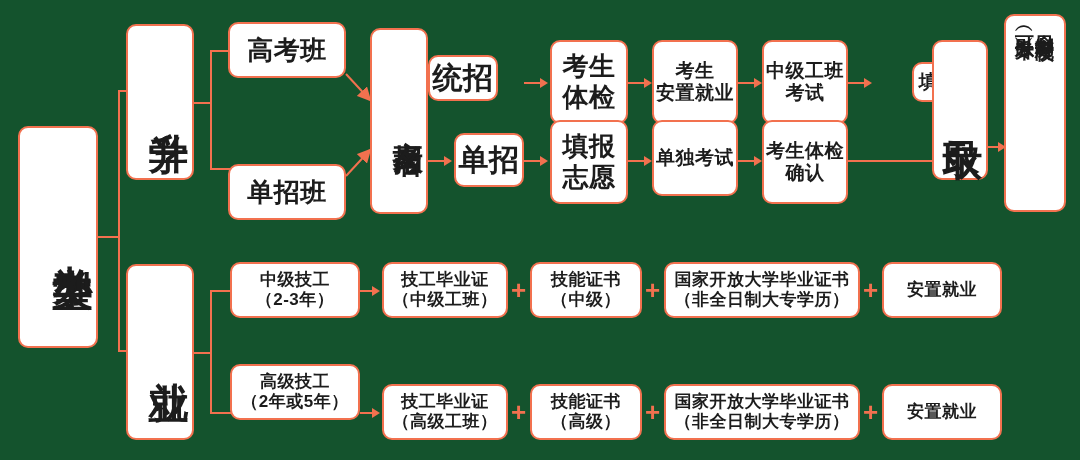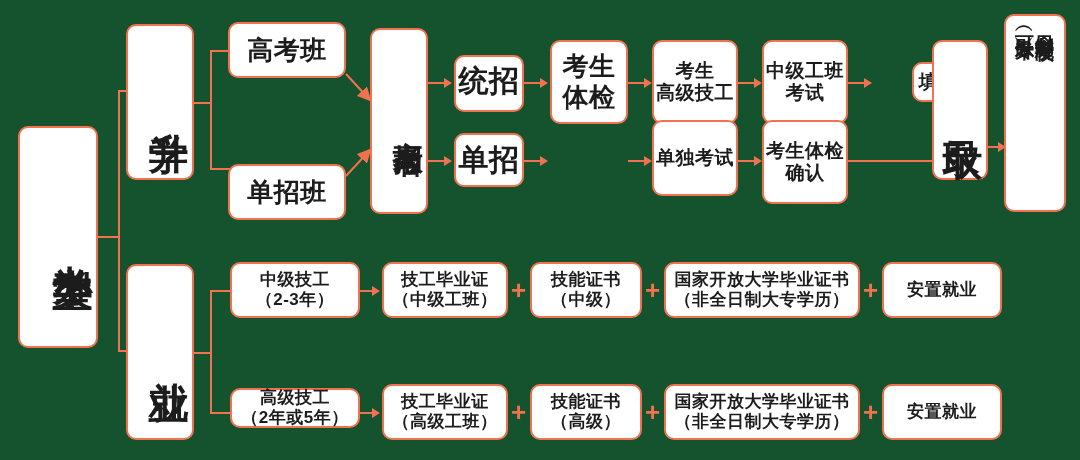--- a/index.html
+++ b/index.html
@@ -122,35 +122,35 @@
   <div class="node vert lg" style="left:370px;top:28px;width:58px;height:186px;">
     <span class="txt">高考报名</span>
   </div>
 
   <div class="seg h" style="left:428px;top:82px;width:18px;"></div>
   <div class="arrowhead" style="left:444px;top:78px;"></div>
 
   <div class="seg h" style="left:428px;top:160px;width:18px;"></div>
   <div class="arrowhead" style="left:444px;top:156px;"></div>
 
-  <div class="node lg" style="left:454px;top:55px;width:70px;height:57px;font-family:Liberation Mono, monospace;">
+  <div class="node lg" style="left:428px;top:55px;width:70px;height:46px;">
     <span class="txt">统招</span>
   </div>
   <div class="seg h" style="left:524px;top:82px;width:18px;"></div>
   <div class="arrowhead" style="left:540px;top:78px;"></div>
 
   <div class="node md" style="left:550px;top:40px;width:78px;height:84px;">
     <span class="txt">考生体检</span>
   </div>
   <div class="seg h" style="left:628px;top:82px;width:18px;"></div>
   <div class="arrowhead" style="left:644px;top:78px;"></div>
 
   <div class="node sm" style="left:652px;top:40px;width:86px;height:84px;">
     <span class="txt">考生
-高级技工</span>
+安置就业</span>
   </div>
   <div class="seg h" style="left:738px;top:82px;width:18px;"></div>
   <div class="arrowhead" style="left:754px;top:78px;"></div>
 
   <div class="node sm" style="left:762px;top:40px;width:86px;height:84px;">
     <span class="txt">中级工班
 考试</span>
   </div>
   <div class="seg h" style="left:848px;top:82px;width:18px;"></div>
   <div class="arrowhead" style="left:864px;top:78px;"></div>
@@ -160,20 +160,24 @@
   </div>
   <div class="seg h" style="left:944px;top:82px;width:14px;"></div>
   <div class="arrowhead" style="left:956px;top:78px;"></div>
 
   <div class="node lg" style="left:454px;top:133px;width:70px;height:54px;">
     <span class="txt">单招</span>
   </div>
   <div class="seg h" style="left:524px;top:160px;width:18px;"></div>
   <div class="arrowhead" style="left:540px;top:156px;"></div>
 
+  <div class="node md" style="left:550px;top:120px;width:78px;height:84px;">
+    <span class="txt">填报
+志愿</span>
+  </div>
   <div class="seg h" style="left:628px;top:160px;width:18px;"></div>
   <div class="arrowhead" style="left:644px;top:156px;"></div>
 
   <div class="node sm" style="left:652px;top:120px;width:86px;height:76px;">
     <span class="txt">单独考试</span>
   </div>
   <div class="seg h" style="left:738px;top:160px;width:18px;"></div>
   <div class="arrowhead" style="left:754px;top:156px;"></div>
 
   <div class="node sm" style="left:762px;top:120px;width:86px;height:84px;">
@@ -228,21 +232,21 @@
   <div class="node xs" style="left:664px;top:262px;width:196px;height:56px;">
     <span class="txt">国家开放大学毕业证书
 （非全日制大专学历）</span>
   </div>
   <div class="plus" style="left:863px;top:277px;">+</div>
 
   <div class="node xs" style="left:882px;top:262px;width:120px;height:56px;">
     <span class="txt">安置就业</span>
   </div>
 
-  <div class="node xs" style="left:230px;top:388px;width:130px;height:40px;">
+  <div class="node xs" style="left:230px;top:364px;width:130px;height:56px;">
     <span class="txt">高级技工
 （2年或5年）</span>
   </div>
   <div class="seg h" style="left:360px;top:412px;width:14px;"></div>
   <div class="arrowhead" style="left:372px;top:408px;"></div>
 
   <div class="node xs" style="left:382px;top:384px;width:126px;height:56px;">
     <span class="txt">技工毕业证
 （高级工班）</span>
   </div>

